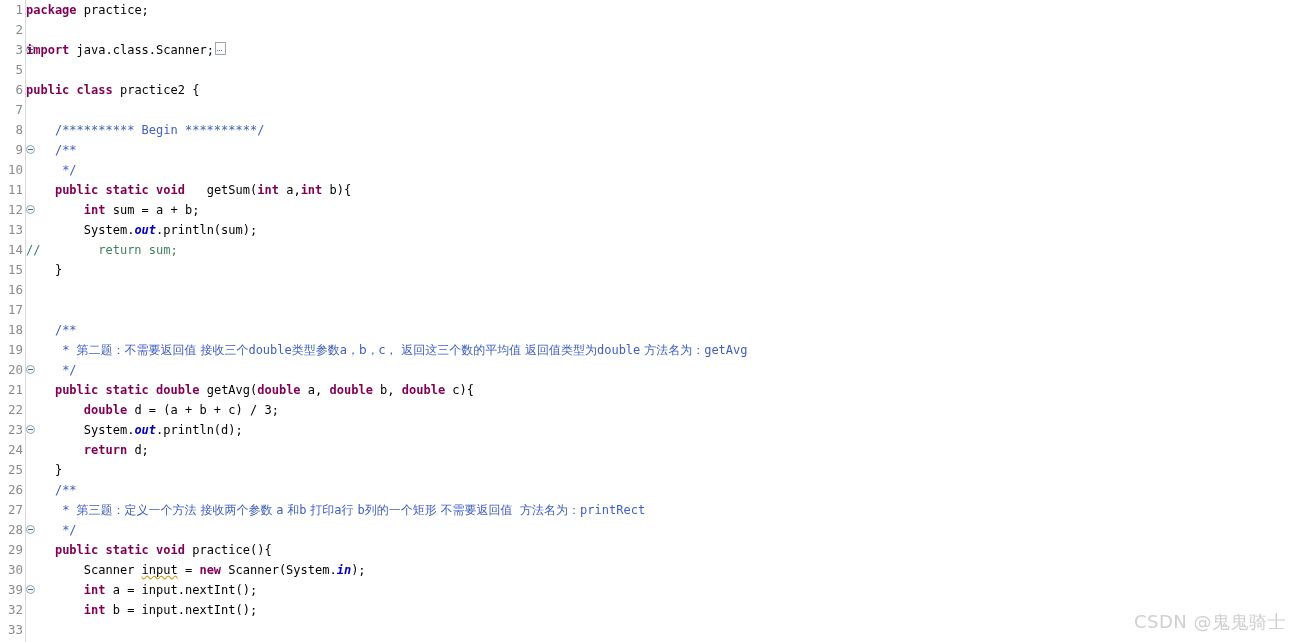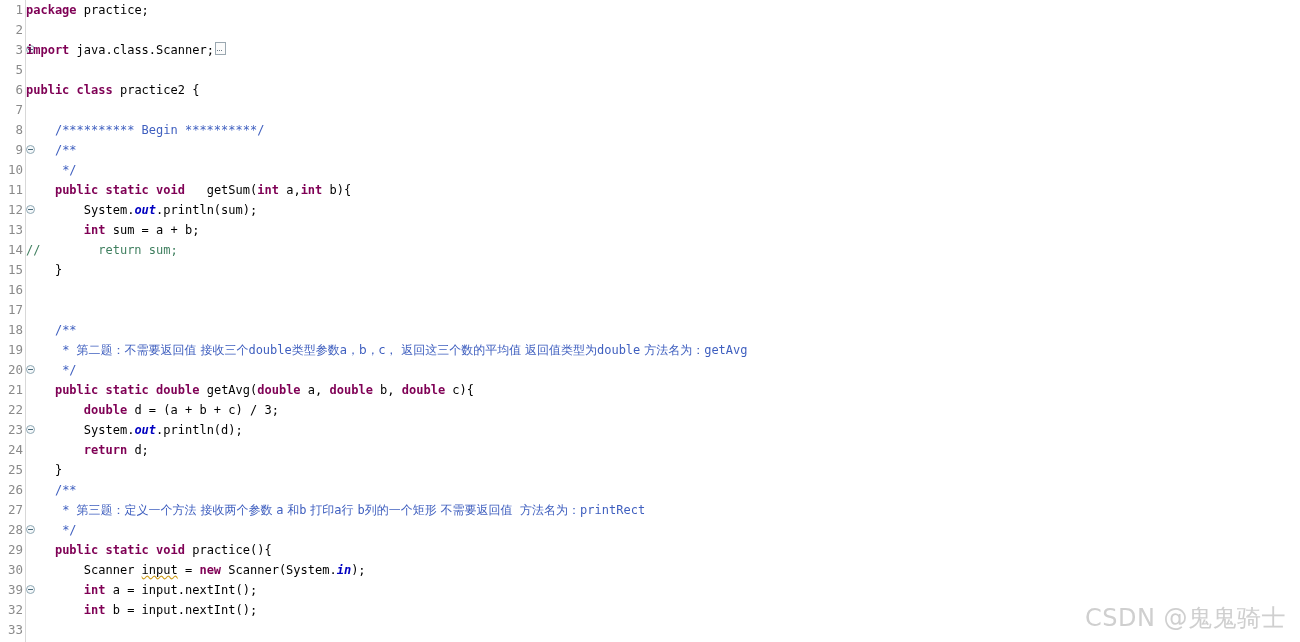--- a/index.html
+++ b/index.html
@@ -130,21 +130,21 @@
 
   
   .cjk { font-family: "DejaVu Sans", "Liberation Sans", sans-serif; }
 
   
   .watermark {
     position: absolute;
     right: 14px;
     bottom: 8px;
     font-family: "DejaVu Sans", "Liberation Sans", sans-serif;
-    font-size: 24px;
+    font-size: 18px;
     color: #cfcfcf;
     letter-spacing: 0.5px;
     user-select: none;
     white-space: nowrap;
   }
 </style>
 </head>
 <body>
 
 <div id="editor">
@@ -201,24 +201,24 @@
 
     <div class="line">    <span class="jdoc">/********** Begin **********/</span></div>
 
     <div class="line">    <span class="jdoc">/**</span></div>
 
 
     <div class="line">     <span class="jdoc">*/</span></div>
 
     <div class="line">    <span class="kw">public</span> <span class="kw">static</span> <span class="kw">void</span><span class="plain">   getSum(</span><span class="kw">int</span><span class="plain"> a,</span><span class="kw">int</span><span class="plain"> b){</span></div>
 
+    <div class="line">        <span class="kw">int</span><span class="plain"> sum = a + b;</span></div>
+
     <div class="line">        <span class="plain">System.</span><span class="field">out</span><span class="plain">.println(sum);</span></div>
 
-    <div class="line">        <span class="kw">int</span><span class="plain"> sum = a + b;</span></div>
-
     <div class="line"><span class="cmt">//        return sum;</span></div>
 
     <div class="line"><span class="plain">    }</span></div>
 
     <div class="line">&nbsp;</div>
 
     <div class="line">&nbsp;</div>
 
     <div class="line">    <span class="jdoc">/**</span></div>
 

